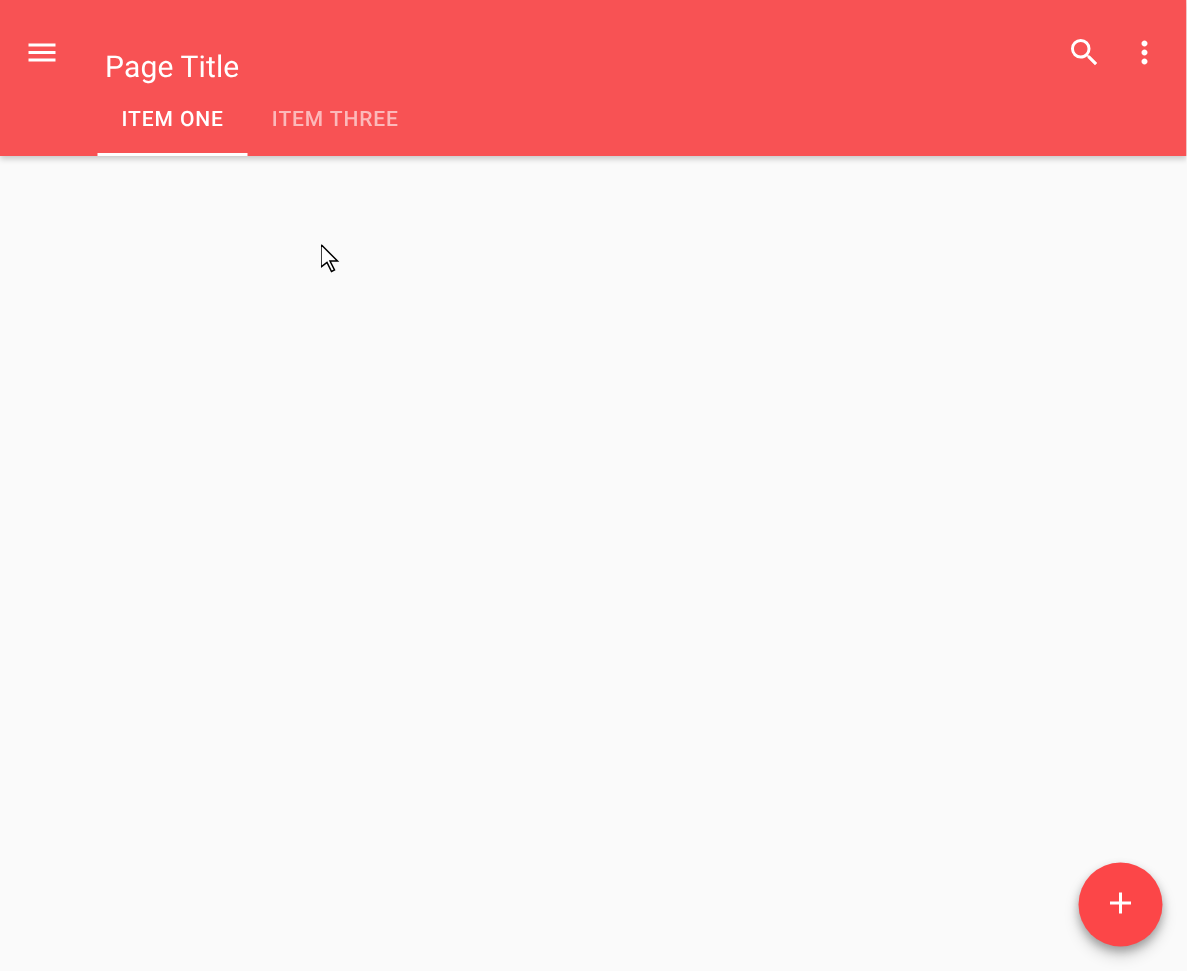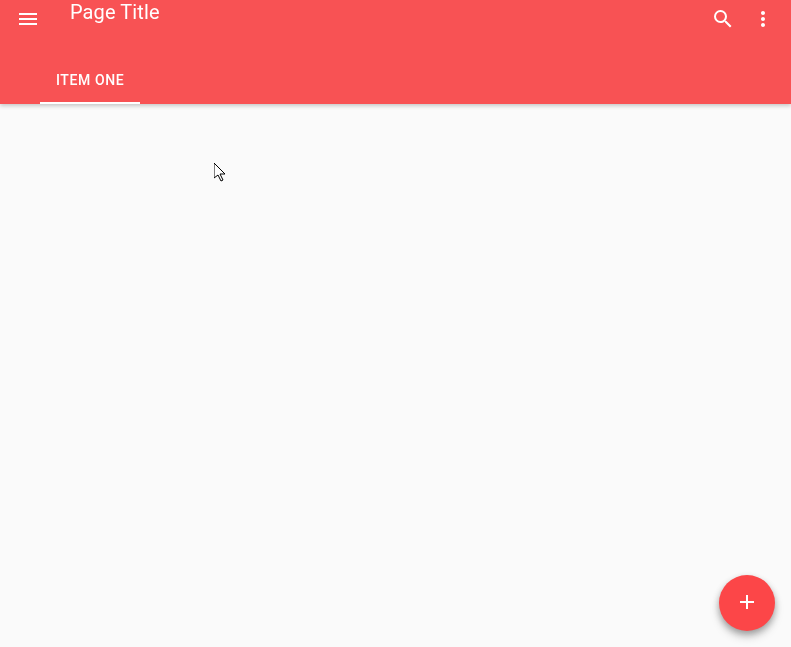--- a/index.html
+++ b/index.html
@@ -16,21 +16,21 @@
       position: relative;
     }
     .appbar {
       background: #f85254;
       color: #fff;
       box-shadow: 0 2px 4px rgba(0,0,0,0.2);
     }
     .toolbar {
       height: 56px;
       display: flex;
-      align-items: flex-start;
+      align-items: flex-end;
       padding: 0 8px;
     }
     .icon-btn {
       width: 40px;
       height: 40px;
       border: none;
       background: transparent;
       color: #fff;
       border-radius: 50%;
       display: flex;
@@ -48,21 +48,22 @@
       font-size: 20px;
       font-weight: 400;
       margin-left: 22px;
       flex: 1;
       color: #fff;
       letter-spacing: 0.1px;
     }
     .tabs {
       display: flex;
       height: 48px;
-      padding-left: 40px;
+      padding-left: 53px;
+      margin-left: 12px;
     }
     .tab {
       height: 48px;
       padding: 0 16px;
       display: flex;
       align-items: center;
       font-size: 14px;
       font-weight: 500;
       letter-spacing: 0.6px;
       text-transform: uppercase;
@@ -146,20 +147,23 @@
         <svg viewBox="0 0 24 24">
             <path d="M12 8c1.1 0 2-.9 2-2s-.9-2-2-2-2 .9-2 2 .9 2 2 2zm0 2c-1.1 0-2 .9-2 2s.9 2 2 2 2-.9 2-2-.9-2-2-2zm0 6c-1.1 0-2 .9-2 2s.9 2 2 2 2-.9 2-2-.9-2-2-2z"></path>
           </svg>
       </span>
     </button>
   </div>
   <div class="tabs">
     <button class="tab active">
       <span>Item One</span>
     </button>
+    <button class="tab">
+      <span>Item Three</span>
+    </button>
   </div>
 </div>
 
 <div class="content"></div>
 
 <button class="fab">
   <span>
     <svg viewBox="0 0 24 24">
         <path d="M19 13h-6v6h-2v-6H5v-2h6V5h2v6h6v2z"></path>
       </svg>

